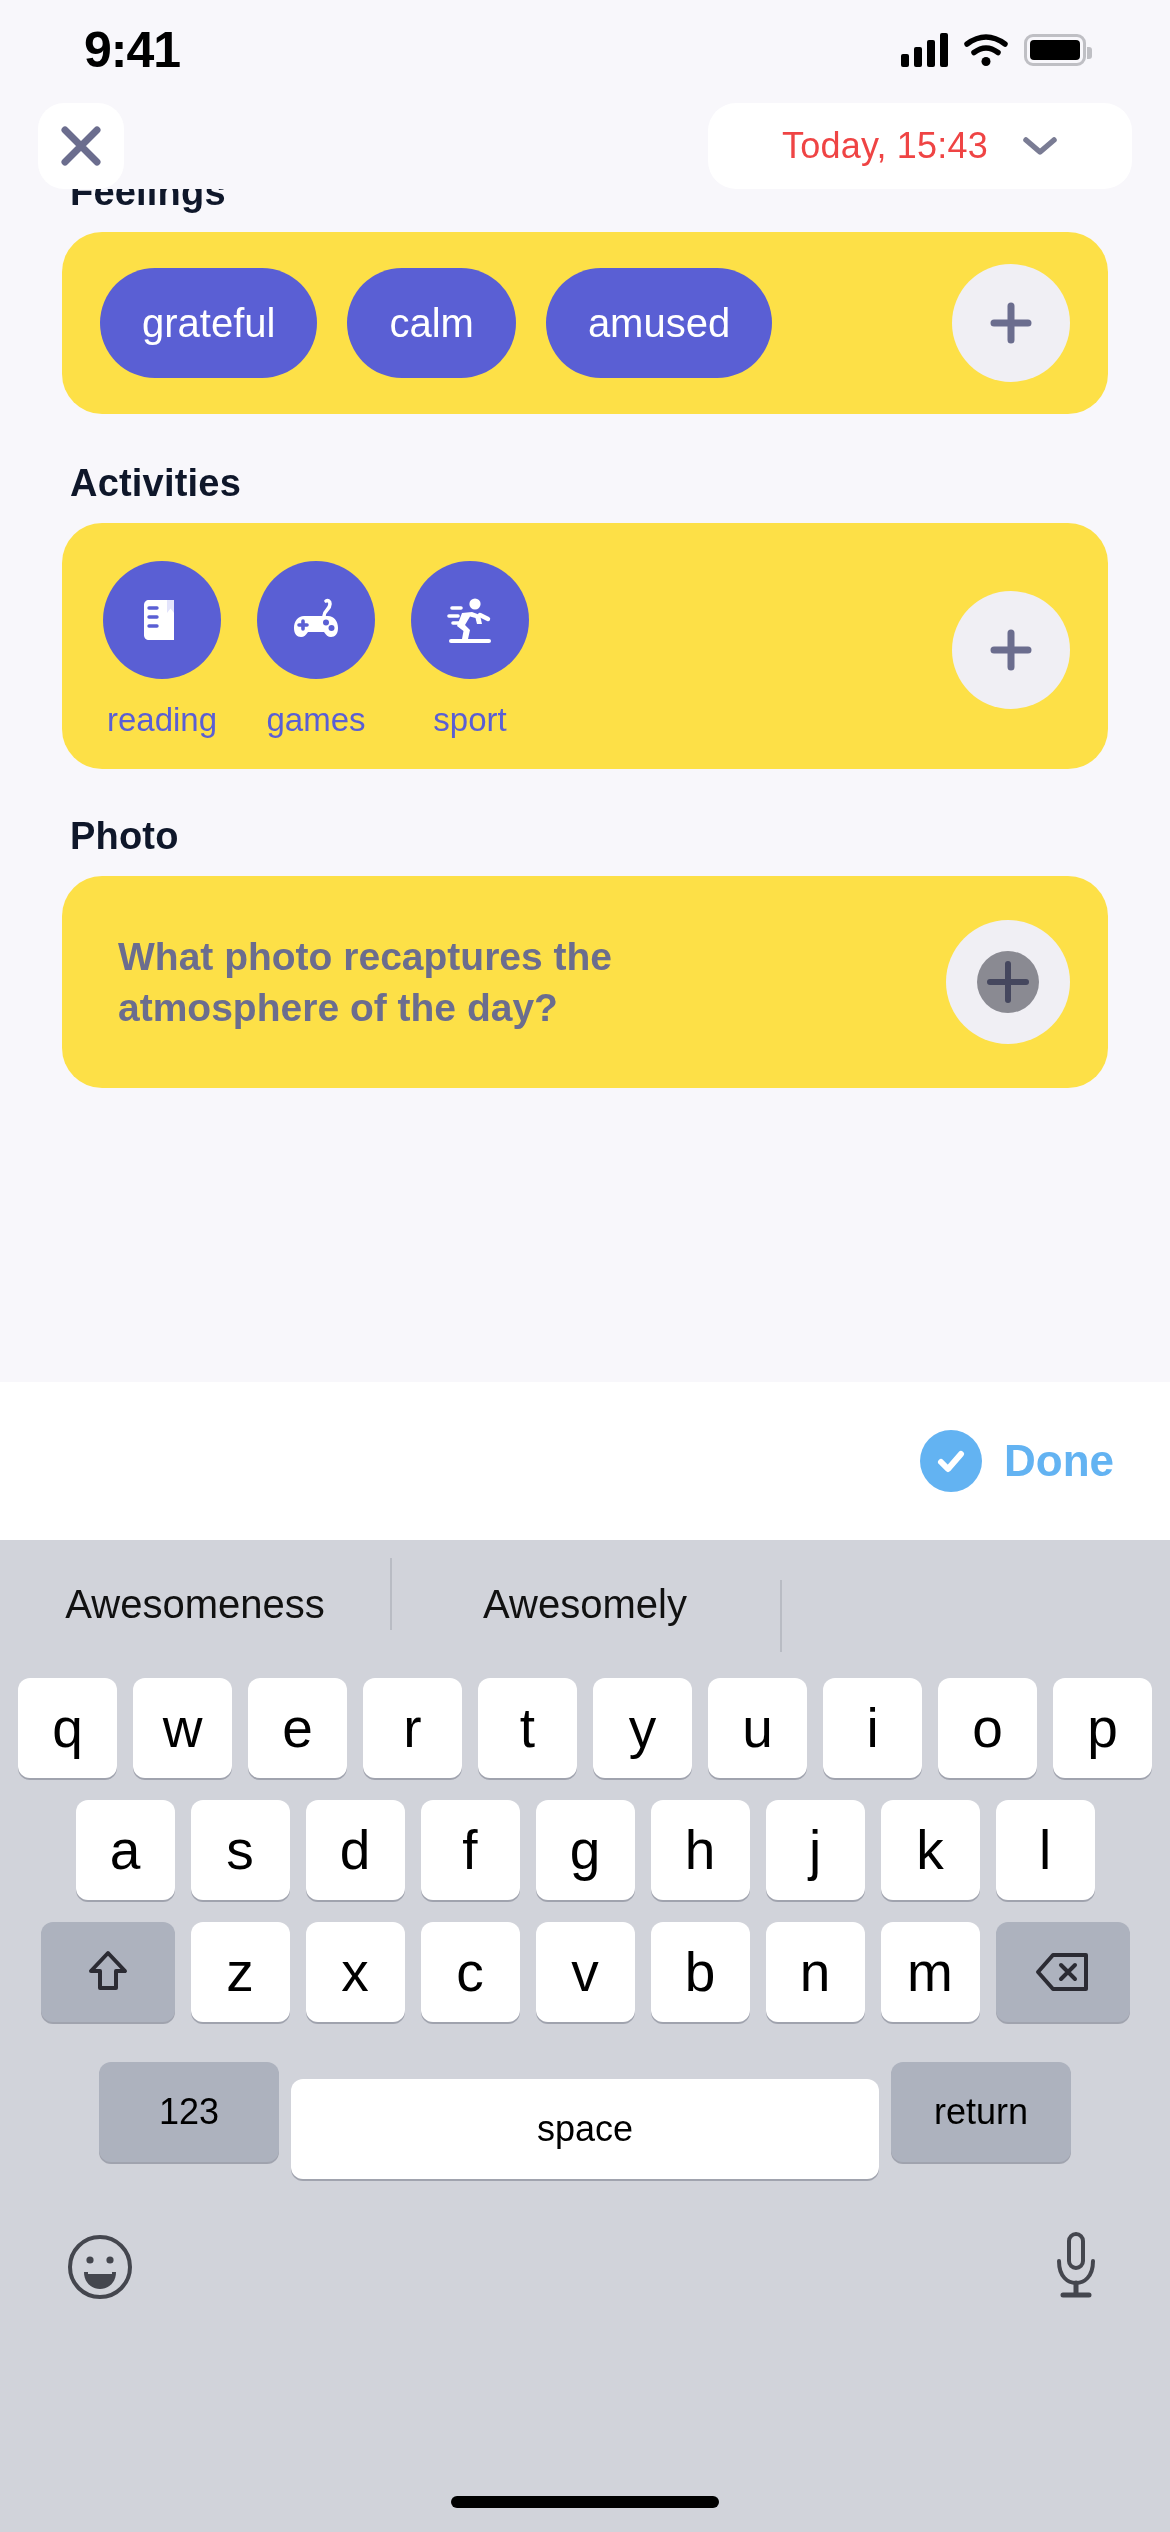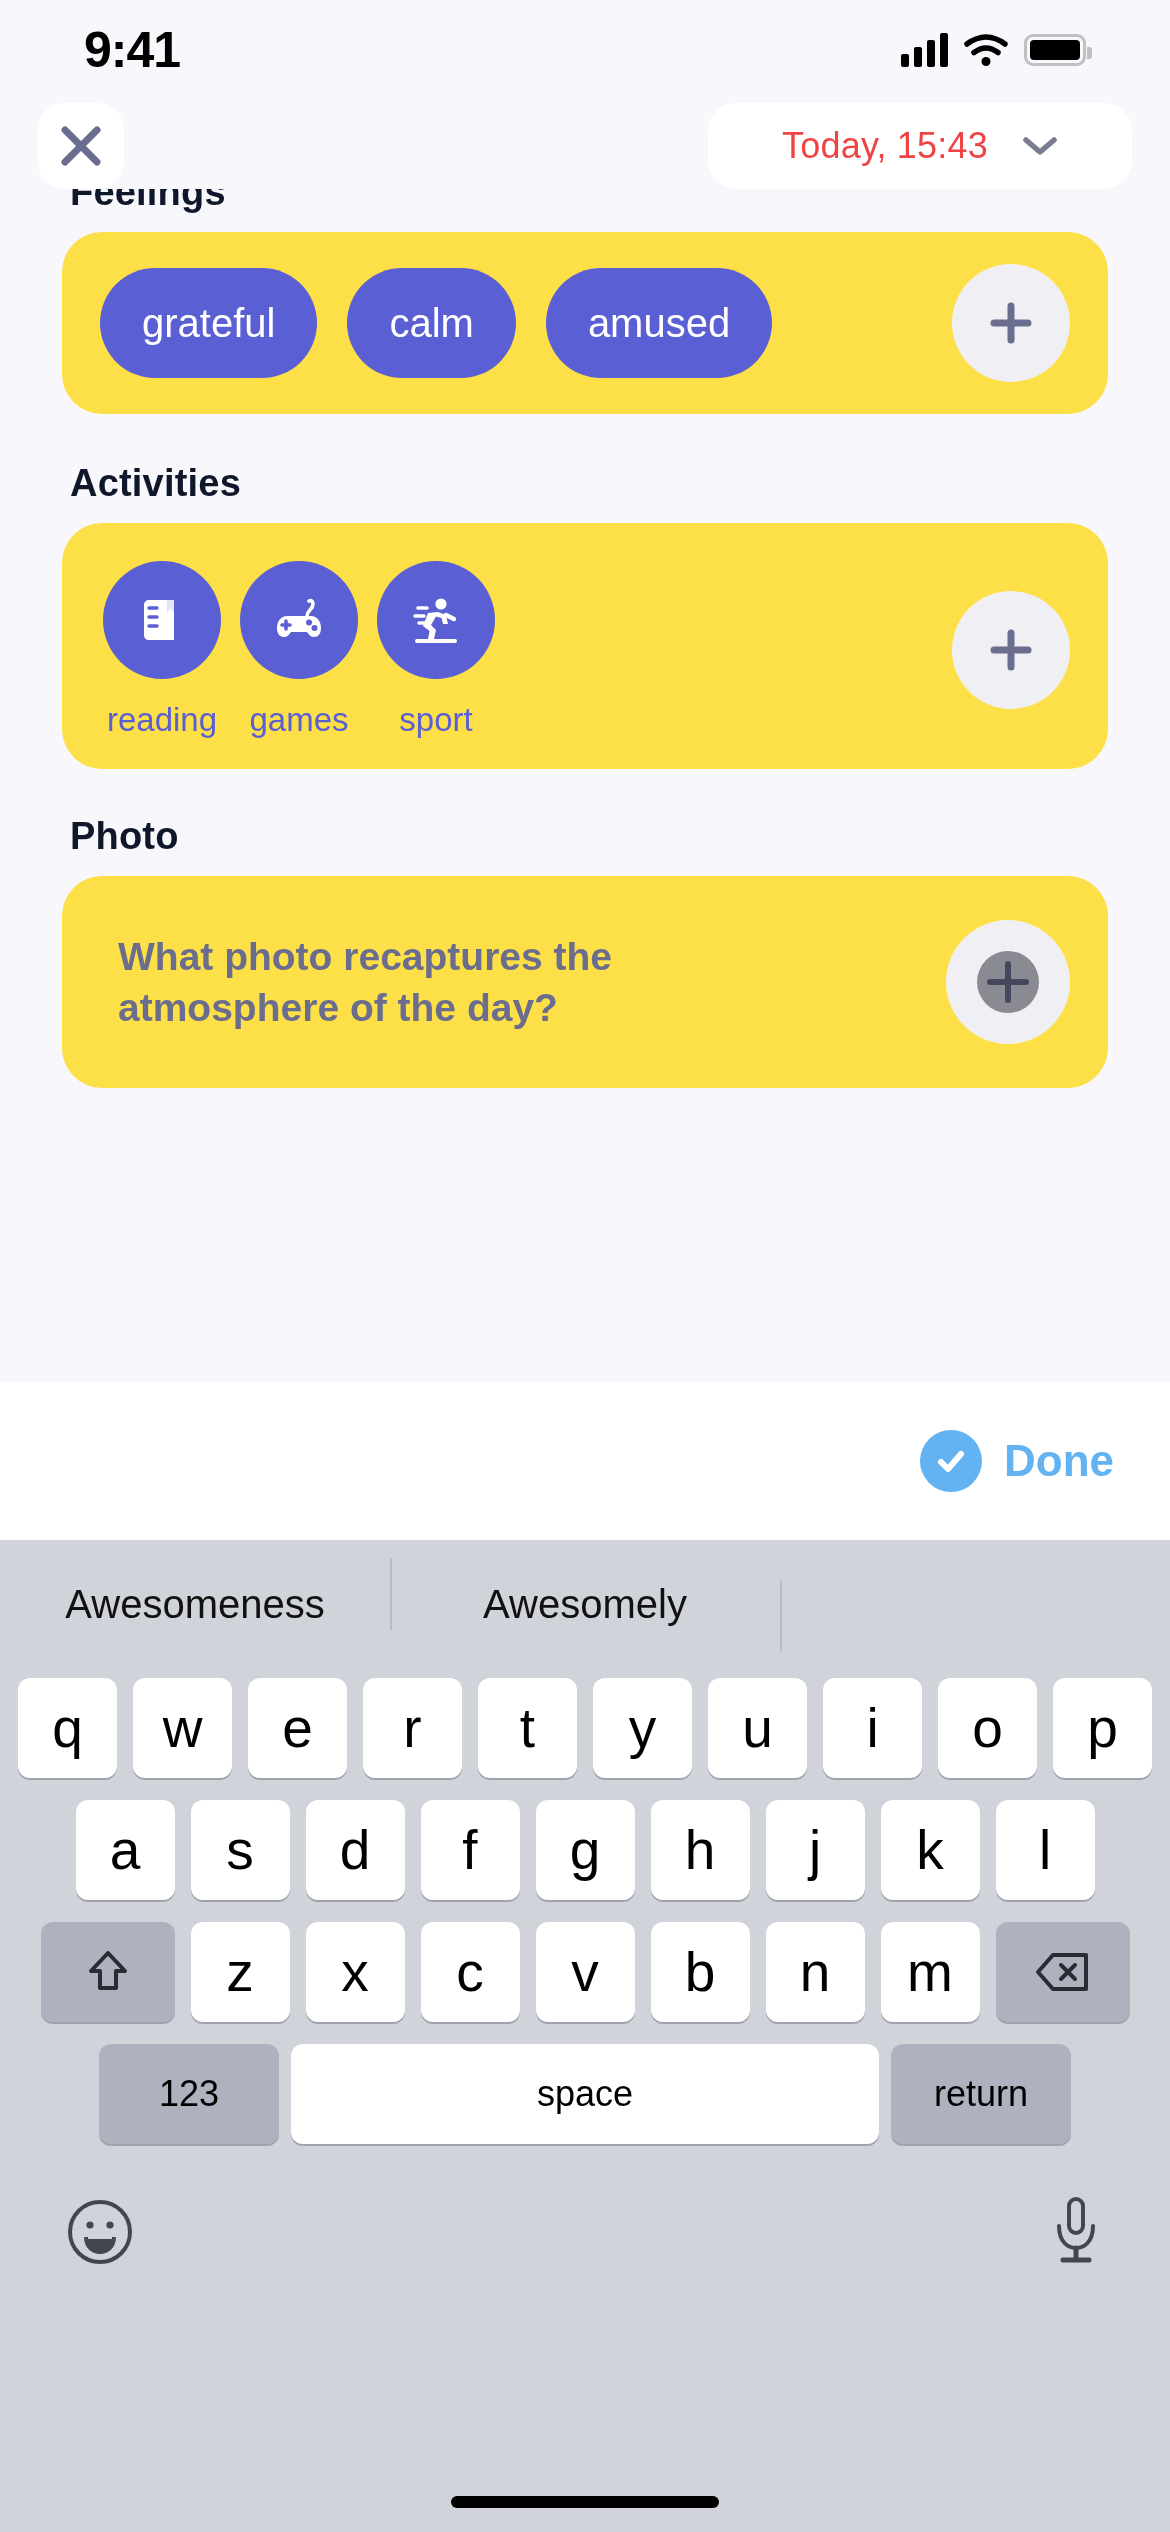--- a/index.html
+++ b/index.html
@@ -71,21 +71,21 @@
     padding: 0 42px; color: #ffffff; font-size: 40px;
   }
   .plus-circle {
     width: 118px; height: 118px; border-radius: 59px; background: #f0eff4;
     display: flex; align-items: center; justify-content: center; margin-left: auto;
     flex: 0 0 auto;
   }
 
   
   .activities-label { margin-top: 48px; }
-  .activities-card { display: flex; align-items: center; padding: 38px 38px 30px 38px; gap: 13px; }
+  .activities-card { display: flex; align-items: center; padding: 38px 38px 30px 38px; gap: 30px; }
   .activity {
     display: flex; flex-direction: column; align-items: center; gap: 22px; width: 124px;
   }
   .activity-icon {
     width: 118px; height: 118px; border-radius: 59px; background: #5a5fd4;
     display: flex; align-items: center; justify-content: center;
   }
   .activity-label { font-size: 33px; color: #5a5fd4; }
 
   
@@ -139,21 +139,21 @@
     height: 100px; border-radius: 12px; background: #ffffff;
     box-shadow: 0 2px 0 rgba(100,105,120,.45);
     display: flex; align-items: center; justify-content: center;
     font-size: 55px; color: #000; font-weight: 300; line-height: 1;
   }
   .key-letter { width: 99px; }
   .key-mod { background: #adb2be; box-shadow: 0 2px 0 rgba(100,105,120,.45); }
   .key-shift { width: 134px; }
   .key-back { width: 134px; }
   .key-123 { width: 180px; height: 100px; font-size: 36px; }
-  .key-space { width: 588px; height: 100px; font-size: 36px; }
+  .key-space { width: 588px; height: 100px; font-size: 36px; margin-top: 35px; }
   .key-return { width: 180px; height: 100px; font-size: 36px; }
   .krow4 .key { border-radius: 12px; }
   .kbottom {
     display: flex; align-items: center; justify-content: space-between;
     padding: 34px 64px 0 64px;
   }
   .home-indicator {
     position: absolute; bottom: 24px; left: 50%; transform: translateX(-50%);
     width: 268px; height: 12px; background: #000; border-radius: 6px;
   }

